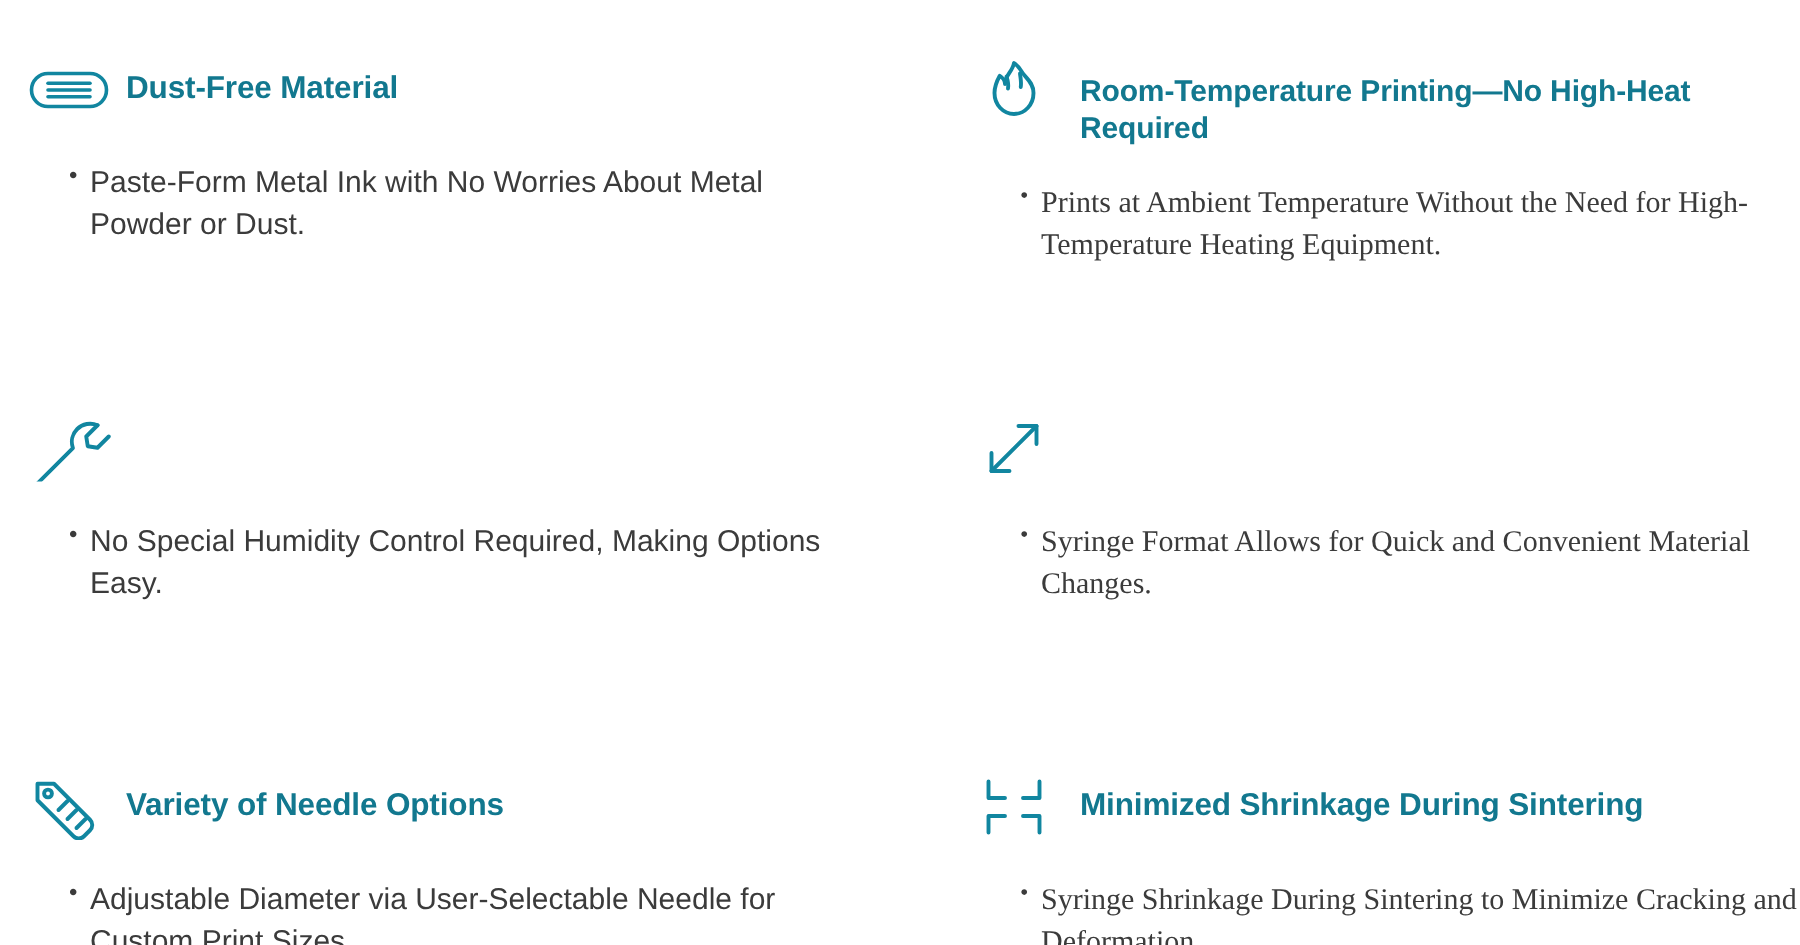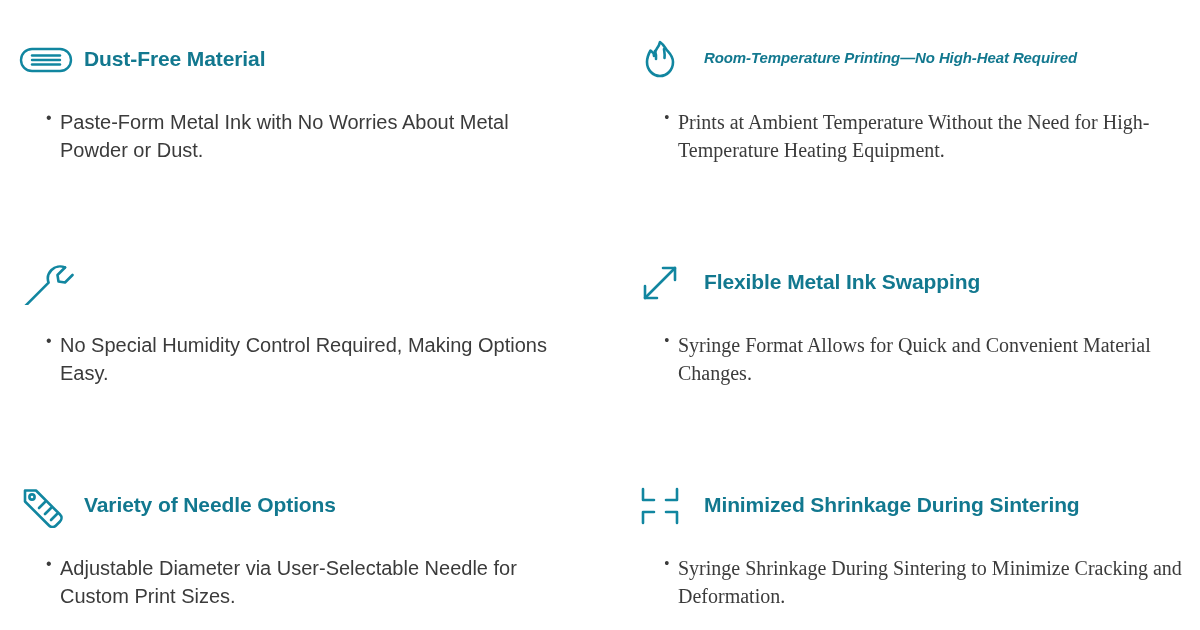--- a/index.html
+++ b/index.html
@@ -14,20 +14,21 @@
     color: #333333;
     overflow: hidden;
   }
   .features-grid {
     display: grid;
     grid-template-columns: 600px 600px;
     grid-template-rows: 223px 223px 184px;
     width: 1200px;
     height: 492px;
     box-sizing: border-box;
+    gap: 16px;
   }
   .feature {
     position: relative;
     box-sizing: border-box;
     padding: 34px 18px 0 8px;
   }
   .feature .head {
     display: flex;
     align-items: flex-start;
     gap: 0px;
@@ -46,23 +47,22 @@
   }
   .feature-title {
     color: #12788f;
     font-size: 21px;
     font-weight: bold;
     line-height: 1.25;
     padding-top: 12px;
     letter-spacing: -0.1px;
   }
   .feature-title.small {
-    font-size: 15px;
+    font-size: 20px;
     padding-top: 15px;
-    font-style: italic;
   }
   .bullets {
     margin: 22px 0 0 0;
     padding: 0;
     list-style: none;
   }
   .bullets li {
     position: relative;
     font-size: 20px;
     line-height: 1.42;
@@ -148,21 +148,20 @@
 
   <div class="feature col2">
     <div class="head">
       <span class="icon-wrap">
         <svg width="42" height="42" viewBox="0 0 42 42" fill="none" stroke="currentColor" stroke-width="2.6" stroke-linecap="round" stroke-linejoin="round">
           <line x1="6" y1="36" x2="36" y2="6"></line>
           <polyline points="24,6 36,6 36,18"></polyline>
           <polyline points="18,36 6,36 6,24"></polyline>
         </svg>
       </span>
-      <div class="feature-title">Flexible Metal Ink Swapping</div>
     </div>
     <ul class="bullets">
       <li>Syringe Format Allows for Quick and Convenient Material Changes.</li>
     </ul>
   </div>
 
   <div class="feature">
     <div class="head">
       <span class="icon-wrap">
         <svg width="52" height="44" viewBox="0 0 52 44" fill="none" stroke="currentColor" stroke-width="2.6" stroke-linecap="round" stroke-linejoin="round">

